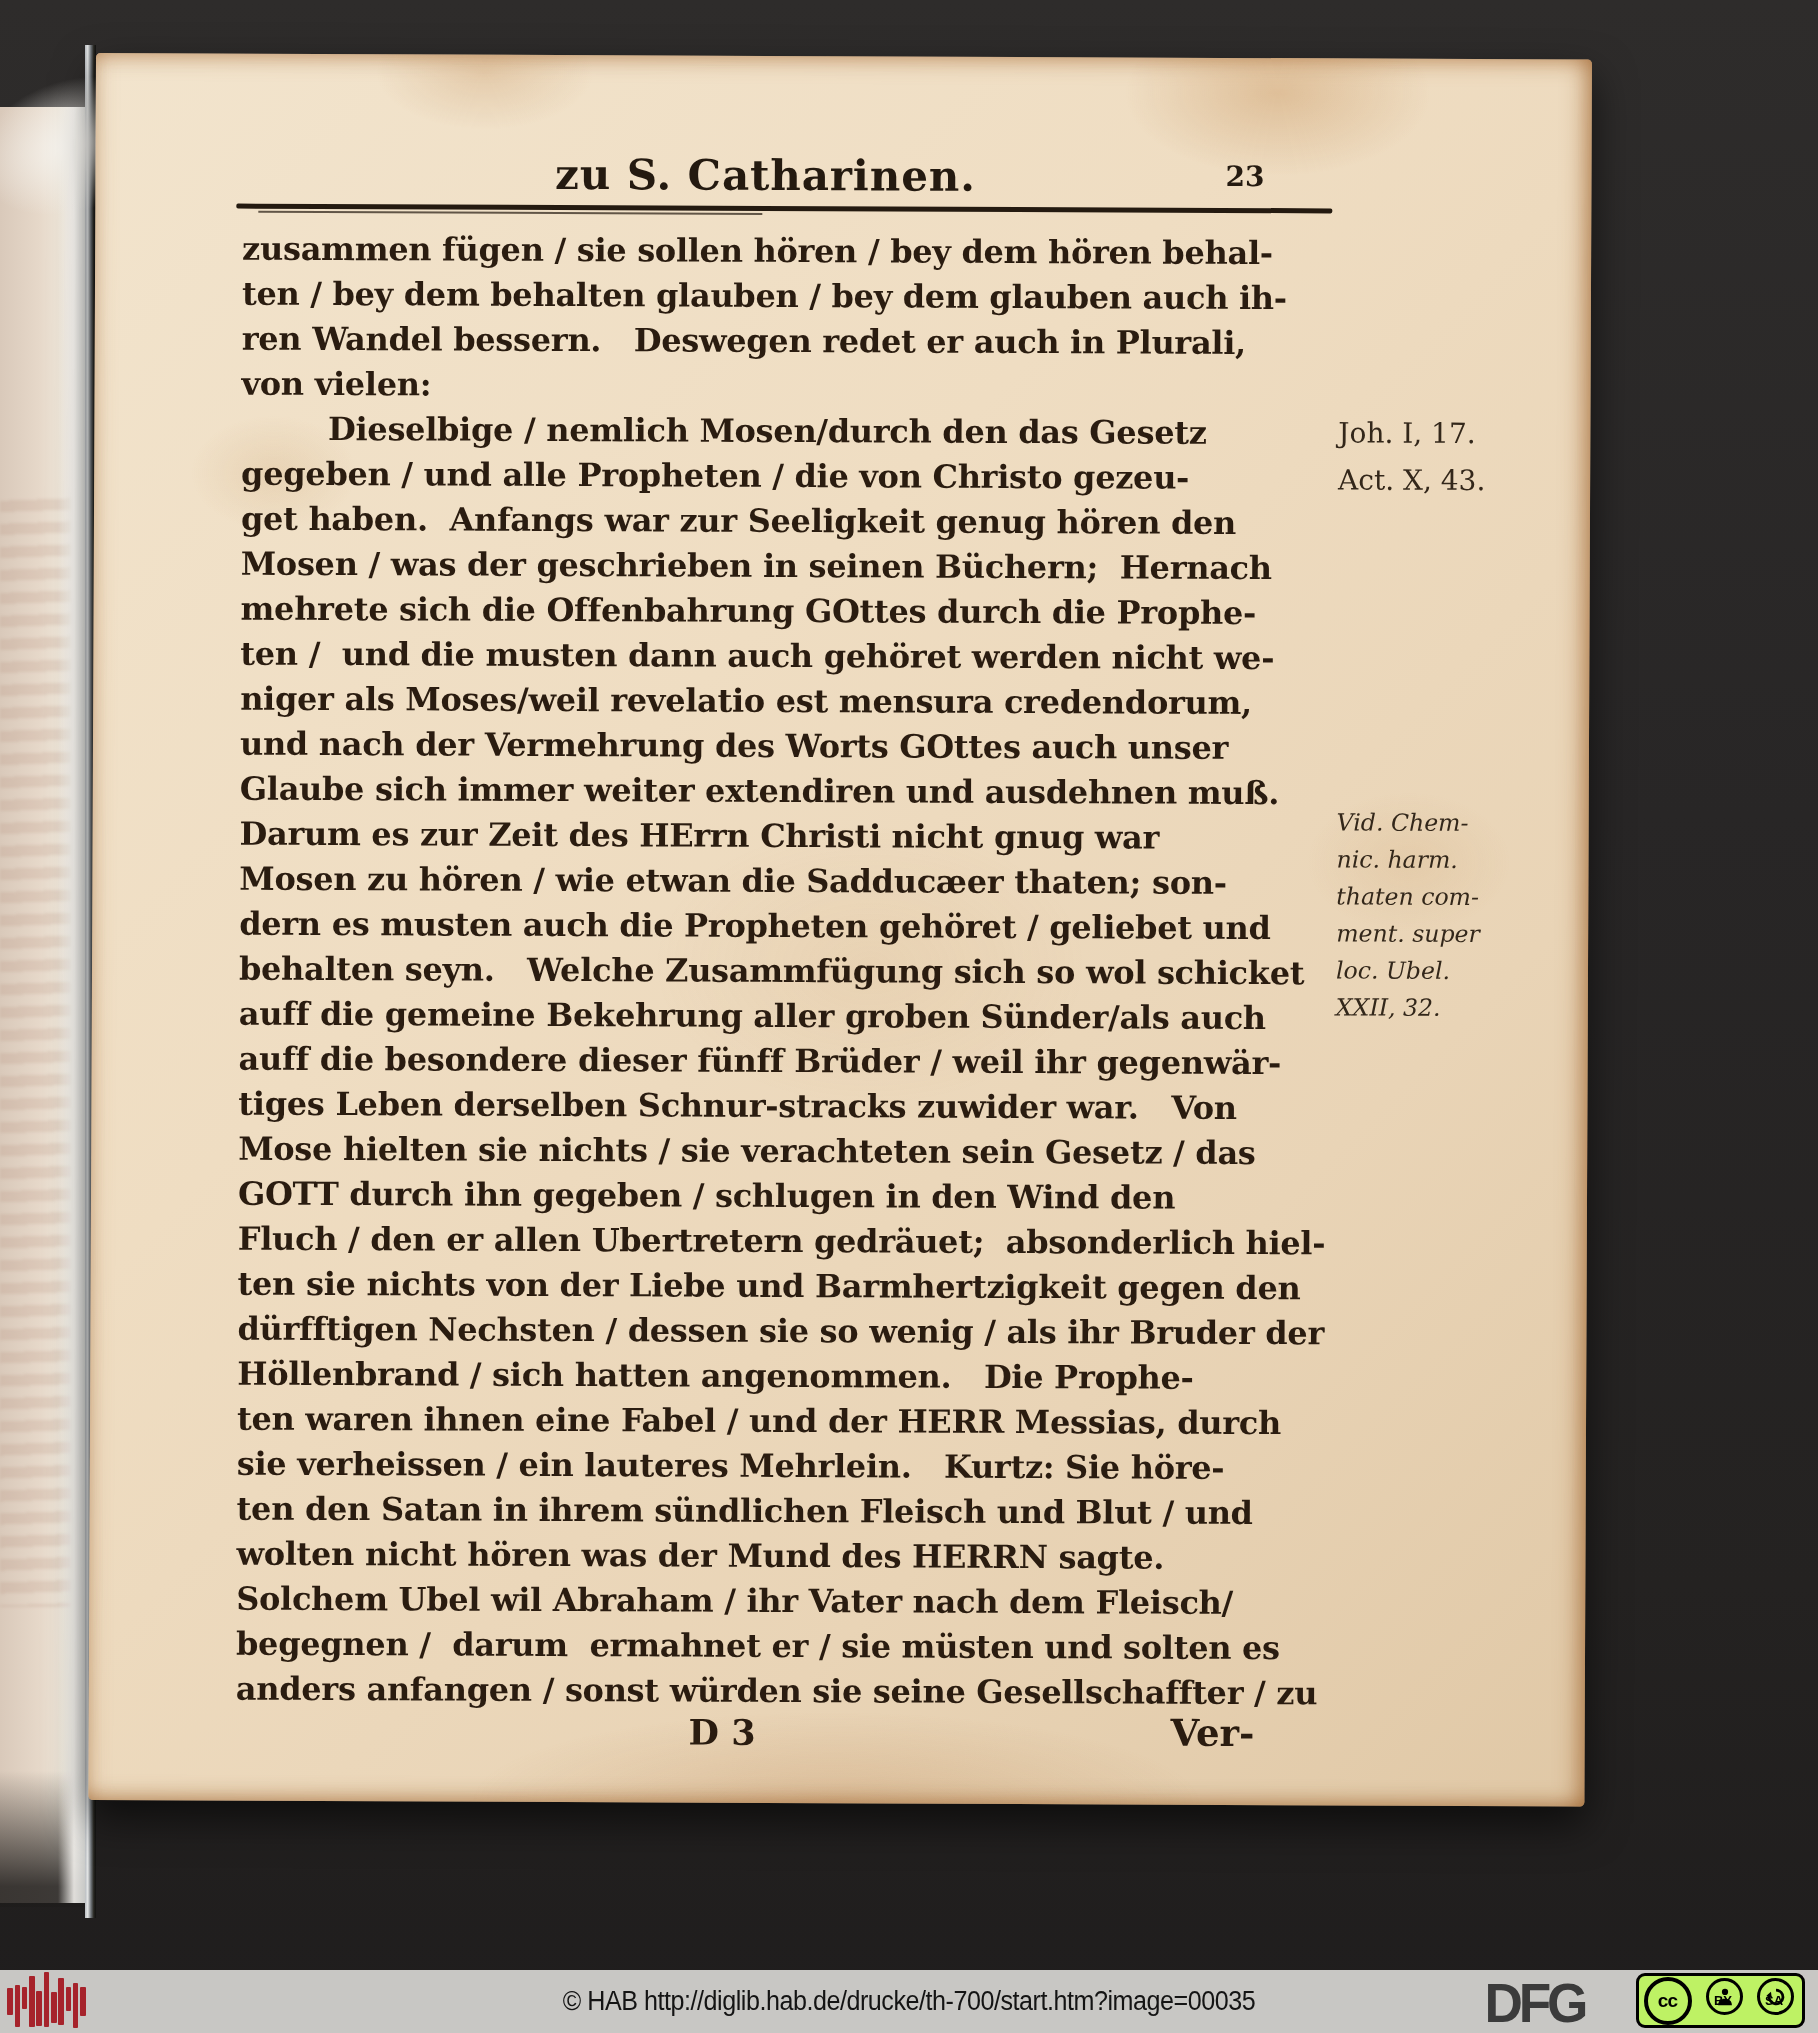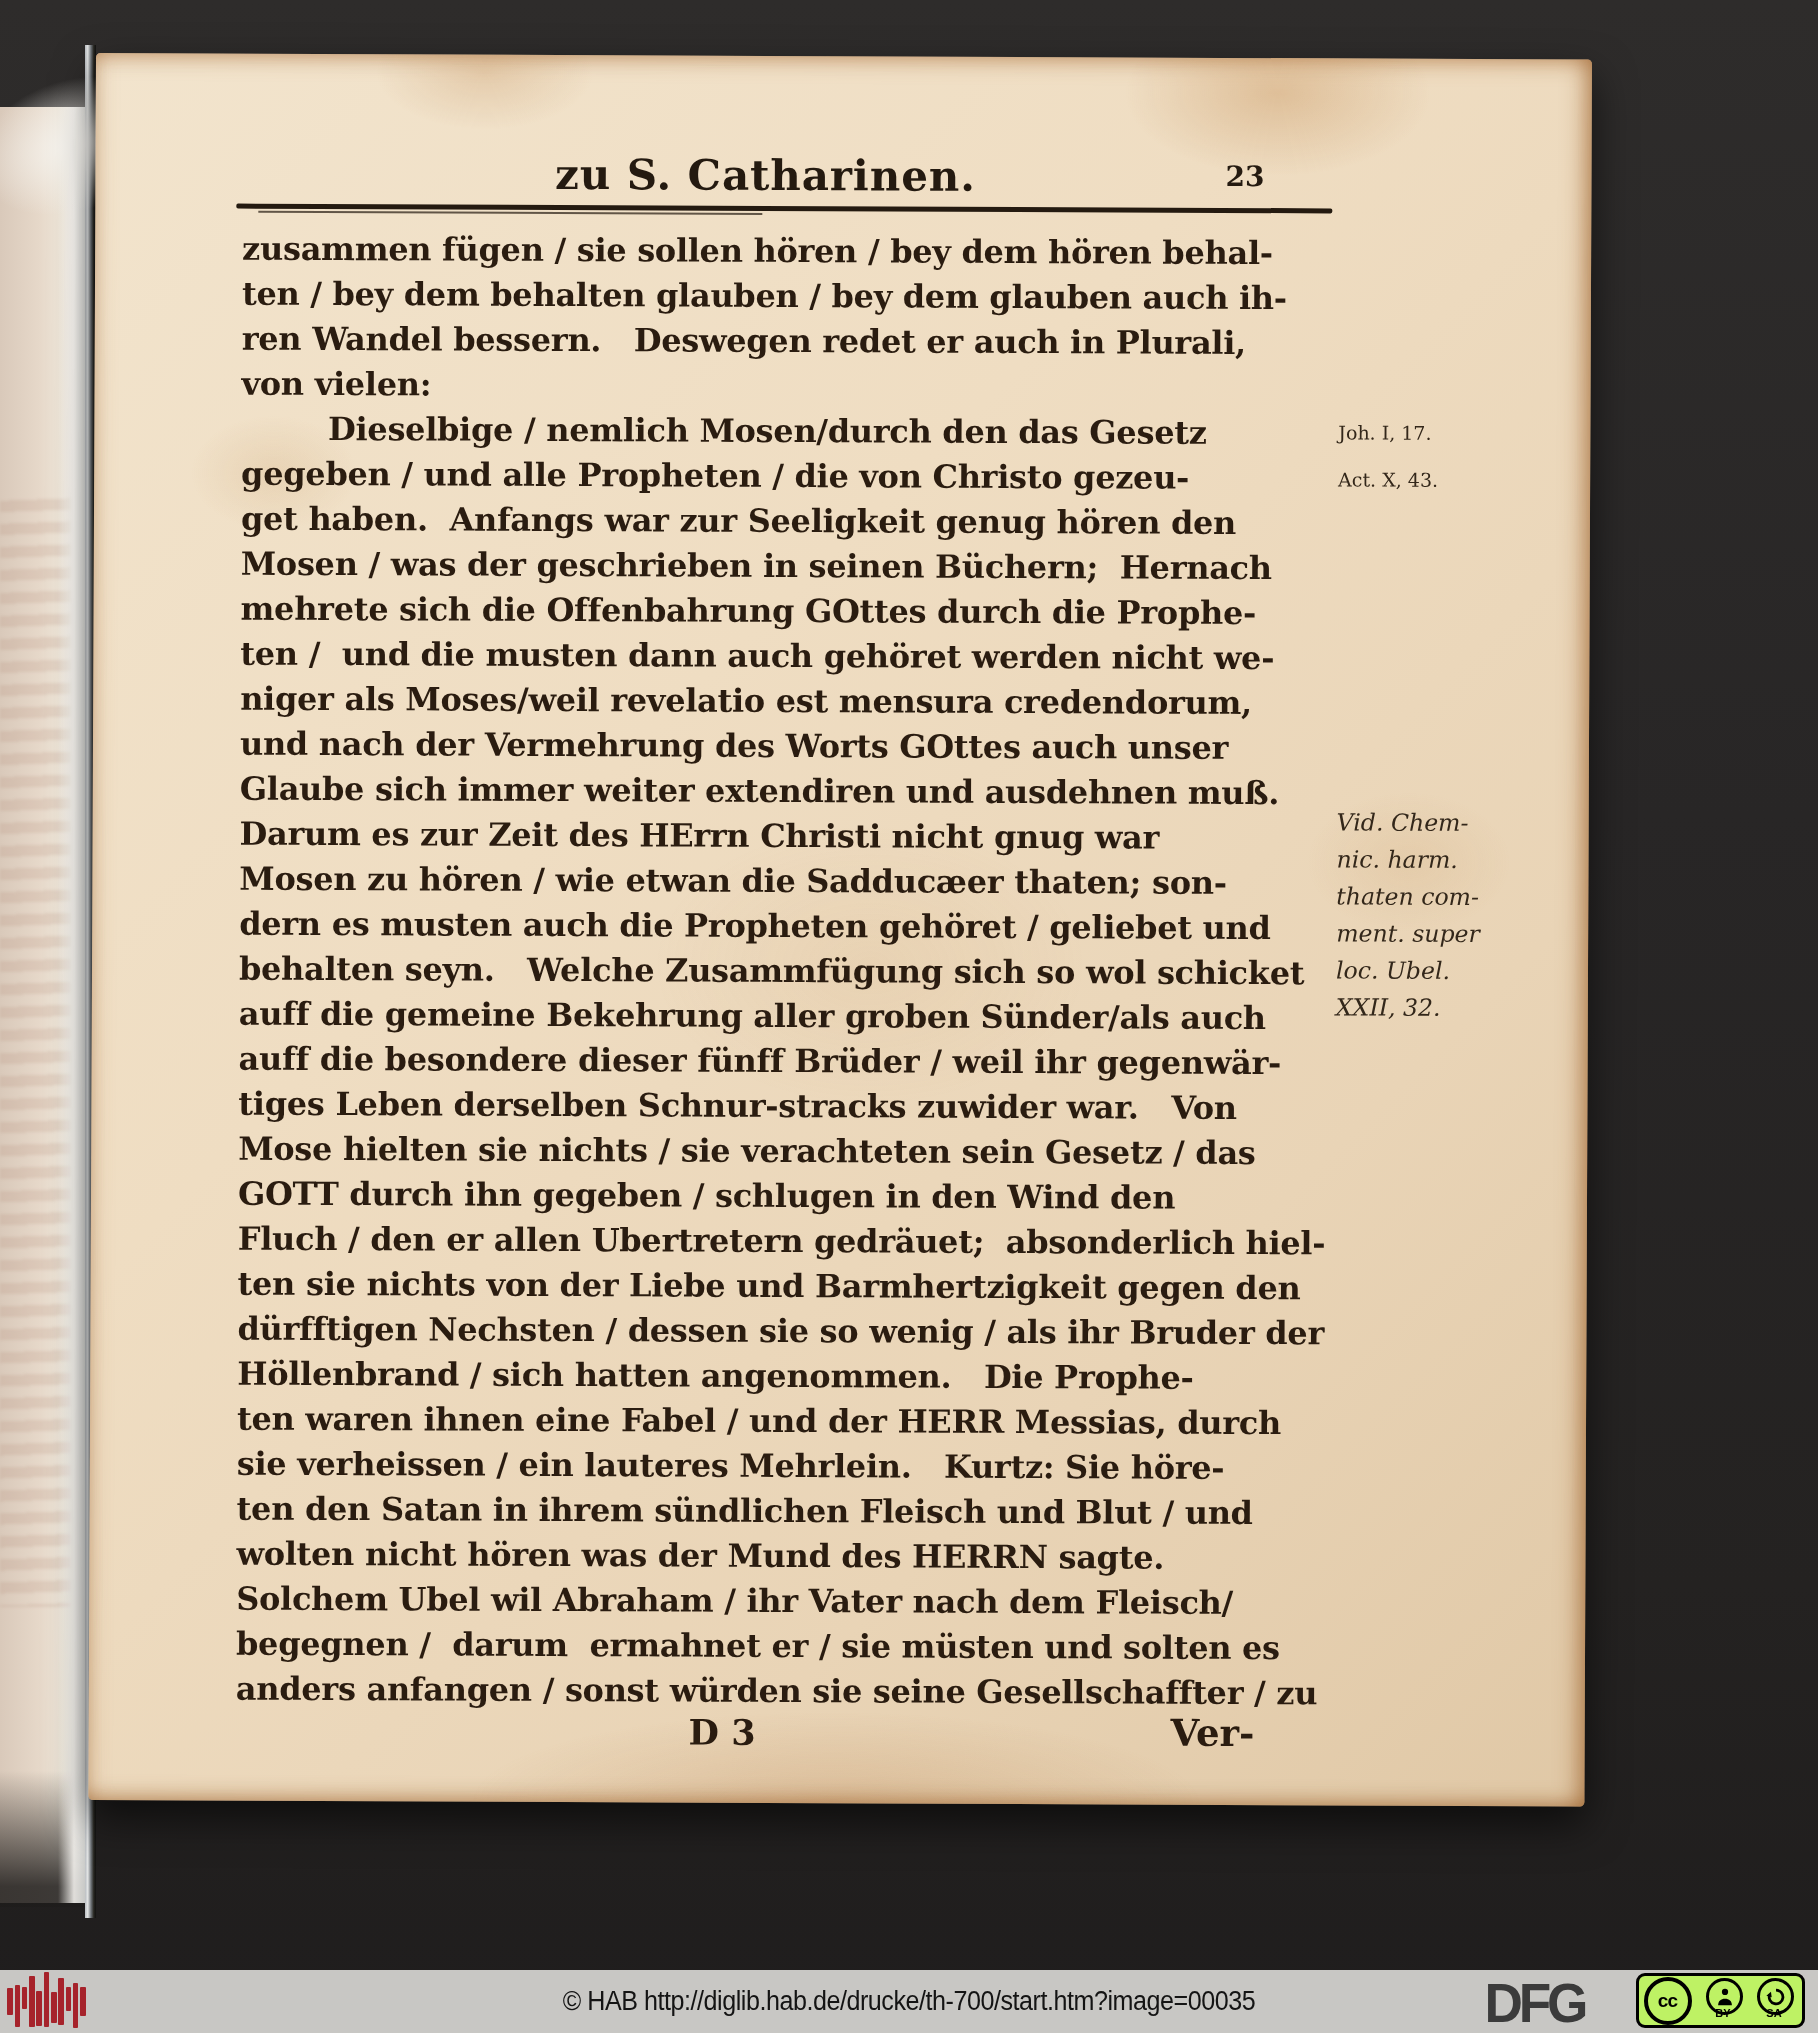--- a/index.html
+++ b/index.html
@@ -44,21 +44,21 @@
   .page-number{position:absolute;left:1130px;top:102px;font-size:28px;font-weight:bold;color:#241a10;}
   .header-rule{position:absolute;left:141px;top:150px;width:1096px;height:4.5px;background:#241a10;border-radius:1.8px;}
   .header-rule::after{content:"";position:absolute;left:2%;top:7.3px;width:46%;height:1.8px;background:rgba(36,26,16,.7);}
 
   .body-text{position:absolute;left:147px;top:173px;width:1091px;}
   .bline{height:45px;line-height:45px;font-size:32px;font-weight:bold;color:#2a1c10;
          white-space:pre;letter-spacing:-0.3px;}
 
   .margin-notes{position:absolute;left:1244px;top:0;width:195px;}
   .mnote1{position:absolute;left:0;top:351px;width:195px;}
-  .mnote1 .mline{height:47px;line-height:47px;font-size:19px;color:#33271a;white-space:pre;}
+  .mnote1 .mline{height:47px;line-height:47px;font-size:28px;color:#33271a;white-space:pre;}
   .mnote2{position:absolute;left:0;top:746px;width:195px;font-style:italic;}
   .mnote2 .mline{height:37px;line-height:37px;font-size:23.6px;color:#33271a;white-space:pre;}
 
   .signature{position:absolute;left:600px;top:1656px;width:127px;
         font-size:35px;font-weight:bold;color:#2a1c10;}
   .catchword{position:absolute;left:1082px;top:1653px;font-size:37px;font-weight:bold;color:#2a1c10;}
 
   
   .footer{position:absolute;left:0;bottom:0;width:1818px;height:64px;background:#c8c7c4;padding-left:39px;}
   .hab-logo{position:absolute;left:7.3px;top:2.7px;width:82px;height:58px;display:flex;align-items:center;gap:1.8px;}
@@ -76,22 +76,22 @@
         font-weight:bold;font-size:56px;color:#3b3b3b;letter-spacing:-4.5px;transform:scaleX(.95);}
   .cc-badge{position:absolute;left:1636px;top:2.7px;width:169px;height:55px;border:3.6px solid #000;
         border-radius:9px;background:#bef264;box-sizing:border-box;}
   .cc-circle{position:absolute;left:4.5px;top:1.8px;width:40px;height:40px;border:4.5px solid #000;border-radius:50%;
         display:flex;align-items:center;justify-content:center;font-family:"Liberation Sans",sans-serif;
         font-weight:bold;font-size:19px;color:#000;letter-spacing:-0.9px;}
   .by-circle{position:absolute;left:67px;top:2.7px;width:31px;height:31px;border:3.6px solid #000;border-radius:50%;
         display:flex;align-items:center;justify-content:center;}
   .sa-circle{position:absolute;left:118px;top:2.7px;width:31px;height:31px;border:3.6px solid #000;border-radius:50%;
         display:flex;align-items:center;justify-content:center;}
-  .cc-sub{position:absolute;width:38px;text-align:center;bottom:6px;font-family:"Liberation Sans",sans-serif;
-        font-weight:bold;font-size:11px;color:#000;margin-top:16px;}
+  .cc-sub{position:absolute;width:38px;text-align:center;bottom:17px;font-family:"Liberation Sans",sans-serif;
+        font-weight:bold;font-size:13px;color:#000;margin-top:16px;}
   .sub-by{left:65px;} .sub-sa{left:116px;}
 </style>
 </head>
 <body>
 
 <div class="stage">
 
   <div class="left-book">
     <div class="ghost-text"></div>
   </div>

